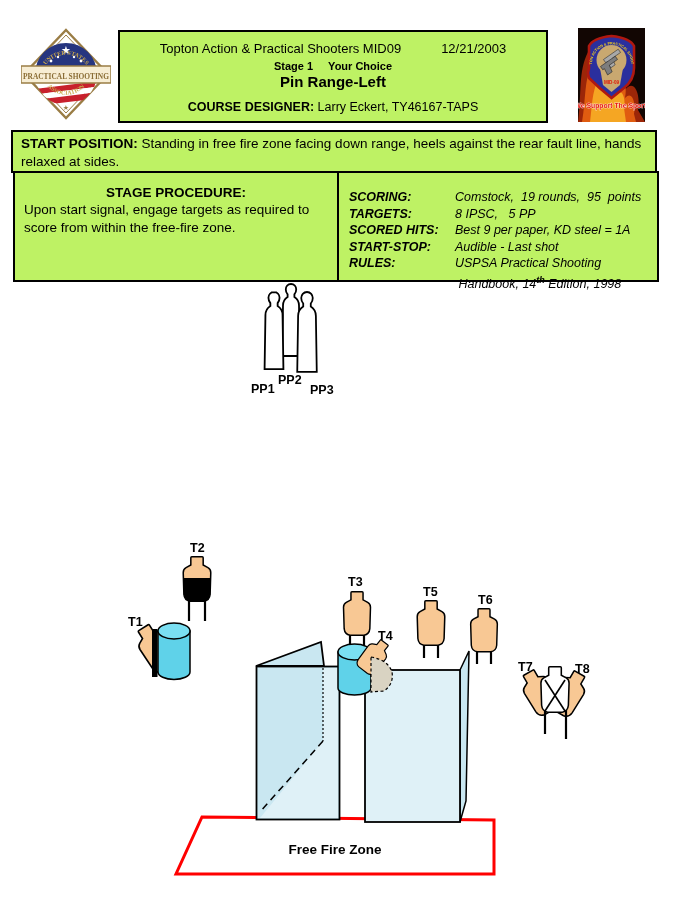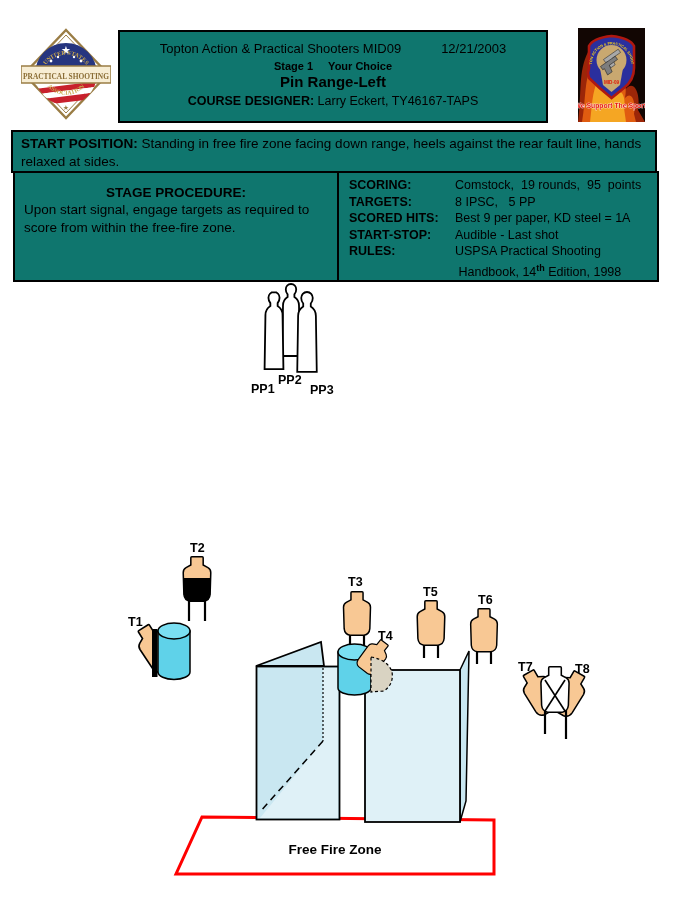--- a/index.html
+++ b/index.html
@@ -1,43 +1,43 @@
 <!DOCTYPE html>
 <html><head>
 <meta charset="utf-8">
 <style>
   html,body { margin:0; padding:0; background:#fff; }
   .page {
     position:relative; width:691px; height:907px; background:#fff;
     font-family:"Liberation Sans", sans-serif; color:#000; overflow:hidden;
   }
-  .box { position:absolute; border:2px solid #000; box-sizing:border-box; background:#0f766e; }
+  .box { position:absolute; border:2px solid #000; box-sizing:border-box; background:#bef264; }
 
   
   .header-box { left:118px; top:30px; width:430px; height:93px; text-align:center; }
   .hline1 { margin-top:9px; font-size:13px; white-space:pre; display:flex; justify-content:center; gap:40px; }
   .hline2 { margin-top:4px; font-size:11px; font-weight:bold; white-space:pre; }
   .hline3 { margin-top:1px; font-size:15px; font-weight:bold; }
-  .hline4 { margin-top:4px; font-size:12.5px; }
+  .hline4 { margin-top:10px; font-size:12.5px; }
   .hline4 .lbl { font-weight:bold; }
 
   .logo { position:absolute; }
   .uspsa-logo { left:21px; top:27px; }
   .club-logo  { left:578px; top:28px; }
 
   
   .start-box { left:11px; top:130px; width:646px; height:43px; padding:3px 8px; font-size:13.5px; line-height:18px; }
   .start-box .lbl { font-weight:bold; }
 
   
   .ps-box { left:13px; top:171px; width:646px; height:111px; display:flex; }
   .proc-cell { width:324px; border-right:2px solid #000; box-sizing:border-box; padding:12px 9px; }
   .proc-title { text-align:center; font-weight:bold; font-size:13.5px; }
   .proc-body { font-size:13.5px; line-height:18px; margin-top:1px; }
-  .score-cell { flex:1; padding:4px 4px 0 10px; }
+  .score-cell { flex:1; padding:16px 4px 0 10px;font-style:italic; }
   .score-grid { display:grid; grid-template-columns:106px 1fr; font-size:12.5px; line-height:16.5px; }
   .score-grid .lbl { font-weight:bold; white-space:pre; }
   .score-grid .val { white-space:pre; }
   .score-grid sup { font-size:9px; font-weight:bold; }
 
   .diagram { position:absolute; left:0; top:0; }
   .dlabel { font-family:"Liberation Sans", sans-serif; font-weight:bold; font-size:12.5px; fill:#000; }
   .zlabel { font-family:"Liberation Sans", sans-serif; font-weight:bold; font-size:13.5px; fill:#000; }
   .tgt-use { stroke:#000; stroke-width:1.6px; }
   .legs { stroke:#000; stroke-width:2.2px; }

